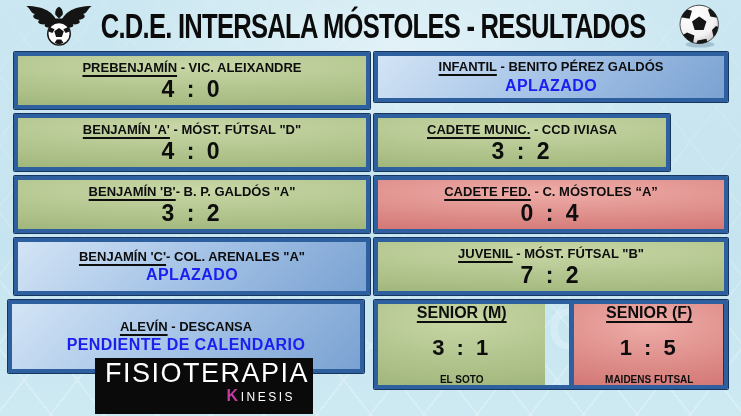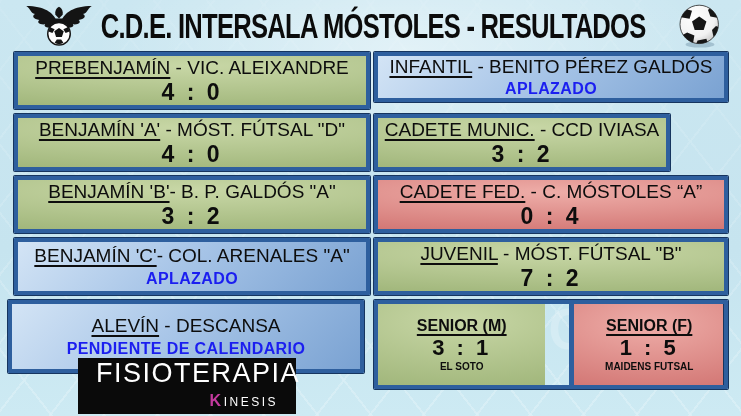--- a/index.html
+++ b/index.html
@@ -35,44 +35,44 @@
   .card {
     position:absolute; box-sizing:border-box;
     border:4px solid var(--border-mid,#2e5f9e);
     box-shadow:0 0 0 1px var(--border-dark,#16355f);
     display:flex; flex-direction:column; align-items:center; justify-content:center;
     gap:1px; text-align:center; border-radius:1px;
   }
   .fill-green { background:radial-gradient(ellipse 130% 95% at 50% 20%, var(--green-light,#c8d7a6), var(--green-dark,#9eb478)); }
   .fill-red   { background:radial-gradient(ellipse 130% 95% at 50% 25%, var(--red-light,#eeada8), var(--red-dark,#cf706e)); }
   .fill-blue  { background:linear-gradient(135deg, var(--blue-light,#d3e4f5) 0%, var(--blue-mid,#a9c6e8) 45%, var(--blue-dark,#7aa2d2) 100%); }
-  .card-title { font-size:19px; font-weight:normal; color:var(--text,#0d0d0d); line-height:1.2; white-space:nowrap;text-align:center; }
+  .card-title { font-size:13px; font-weight:bold; color:var(--text,#0d0d0d); line-height:1.2; white-space:nowrap;text-align:center; }
   .cat { text-decoration:underline; text-decoration-thickness:2px; text-underline-offset:3px; }
   .score  { font-size:23px; font-weight:bold; letter-spacing:3px; color:var(--text,#0d0d0d); line-height:1.05; }
   .status { font-size:16px; font-weight:bold; color:var(--status-blue,#1b1ef0); letter-spacing:.4px; line-height:1.2; }
   
   .senior-box {
     position:absolute; box-sizing:border-box; display:flex;
     border:4px solid var(--border-mid,#2e5f9e);
     box-shadow:0 0 0 1px var(--border-dark,#16355f); border-radius:1px;
   }
   .senior-cell {
     display:flex; flex-direction:column; align-items:center; justify-content:center;
-    gap:2px; text-align:center;
+    gap:15px; text-align:center;
   }
   .senior-cell.left { flex:0 0 48.4%; }
   .senior-cell.right { flex:1; border-left:5px solid var(--border-mid,#2e5f9e); box-shadow:-1px 0 0 var(--border-dark,#16355f) inset;margin-left:24px; }
   .senior-title { font-size:16px; font-weight:bold; text-decoration:underline; text-decoration-thickness:2px; text-underline-offset:3px; color:var(--text,#0d0d0d); }
   .senior-score { font-size:22px; font-weight:bold; letter-spacing:3px; color:var(--text,#0d0d0d); line-height:1; }
   .senior-team  { font-size:10px; font-weight:bold; color:var(--text,#0d0d0d); white-space:nowrap; }
   
   .sponsor {
-    position:absolute; left:78px; top:358px; width:218px; height:56px; box-sizing:border-box;
-    background:var(--logo-bg,#0a0a0a); display:flex; flex-direction:column; justify-content:space-between;
-    padding:2px 10px 4px 18px;
+    position:absolute; left:95px; top:358px; width:218px; height:56px; box-sizing:border-box;
+    background:var(--logo-bg,#0a0a0a); display:flex; flex-direction:column; justify-content:flex-start;
+    padding:2px 10px 4px 10px;
   }
   .fisio { color:#fff; font-size:27px; letter-spacing:1.5px; line-height:1; text-align:center; font-weight:normal; transform:scaleY(1.05); }
   .kinesis { align-self:flex-end; margin-right:8px; margin-top:0; color:#fff; font-size:12px; letter-spacing:2.5px; line-height:1.1; }
   .kinesis .k { color:var(--kinesis-pink,#c43a9e); font-size:16px; font-weight:bold; }
 </style>
 </head>
 <body>
 
 <div class="stage">
   <div class="net"></div>

